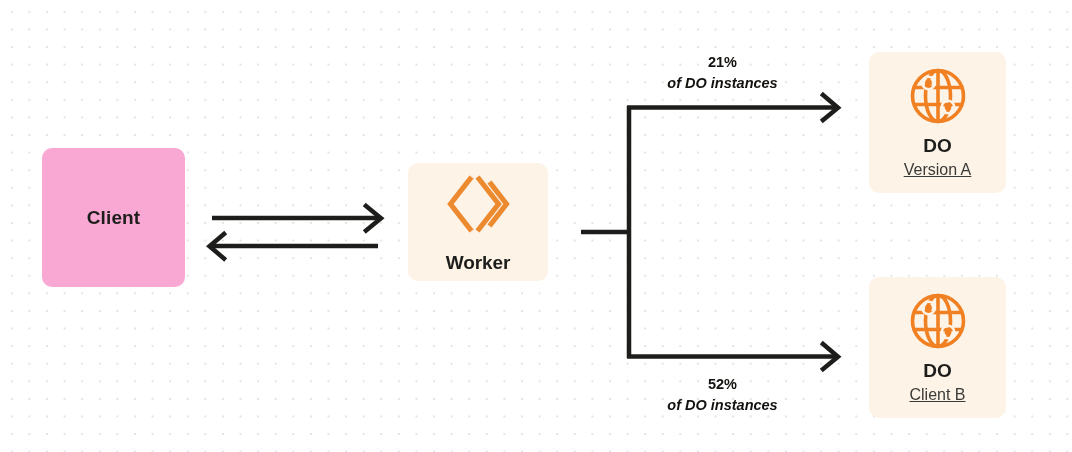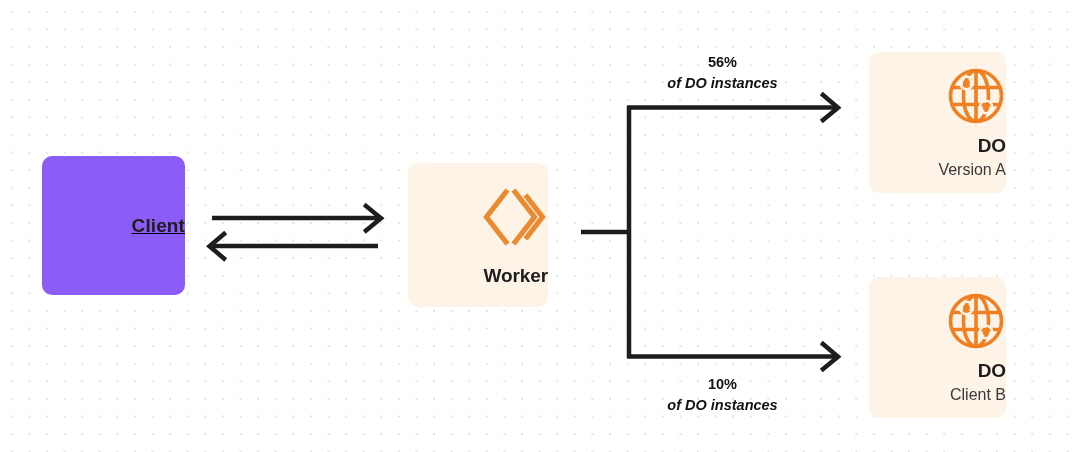--- a/index.html
+++ b/index.html
@@ -28,36 +28,35 @@
     width: 1072px;
     height: 452px;
     overflow: visible;
   }
   .node {
     position: absolute;
     box-sizing: border-box;
     border-radius: 10px;
     display: flex;
     flex-direction: column;
-    align-items: flex-end;
+    align-items: center;
     justify-content: center;
   }
   .node-client {
     left: 42px;
-    top: 156px;
+    top: 148px;
     width: 143px;
     height: 139px;
-    background: #8b5cf6;
-    text-decoration: underline;
+    background: #f9a8d4;
   }
   .node-worker {
     left: 408px;
     top: 163px;
     width: 140px;
-    height: 144px;
+    height: 118px;
     background: #fdf3e7;
   }
   .node-do-a {
     left: 869px;
     top: 52px;
     width: 137px;
     height: 141px;
     background: #fdf3e7;
   }
   .node-do-b {
@@ -79,20 +78,21 @@
     font-weight: bold;
     color: #1d1d1b;
     letter-spacing: 0.1px;
   }
   .node-sub {
     font-size: 16px;
     font-weight: normal;
     color: #3a3a38;
     margin-top: 3px;
     line-height: 1.2;
+    text-decoration: underline;
   }
   .icon-wrap {
     display: block;
     line-height: 0;
   }
   .worker-icon-wrap { margin-bottom: 16px; }
   .do-icon-wrap { margin-bottom: 10px; }
 
   .edge-label {
     position: absolute;
@@ -200,22 +200,22 @@
         <circle cx="40" cy="41" r="3.4" fill="#f08022"></circle>
         <circle cx="20.5" cy="17" r="6.2" fill="none" stroke="#fdf3e7" stroke-width="2.6"></circle>
         <circle cx="40" cy="41" r="6.2" fill="none" stroke="#fdf3e7" stroke-width="2.6"></circle>
       </svg>
     </span>
     <span class="node-title">DO</span>
     <span class="node-sub">Client B</span>
   </div>
 
   <div class="edge-label edge-label-top">
-    <span class="pct">56%</span>
+    <span class="pct">21%</span>
     <span class="desc">of DO instances</span>
   </div>
 
   <div class="edge-label edge-label-bottom">
-    <span class="pct">10%</span>
+    <span class="pct">52%</span>
     <span class="desc">of DO instances</span>
   </div>
 
 </div>
 
 </body></html>

